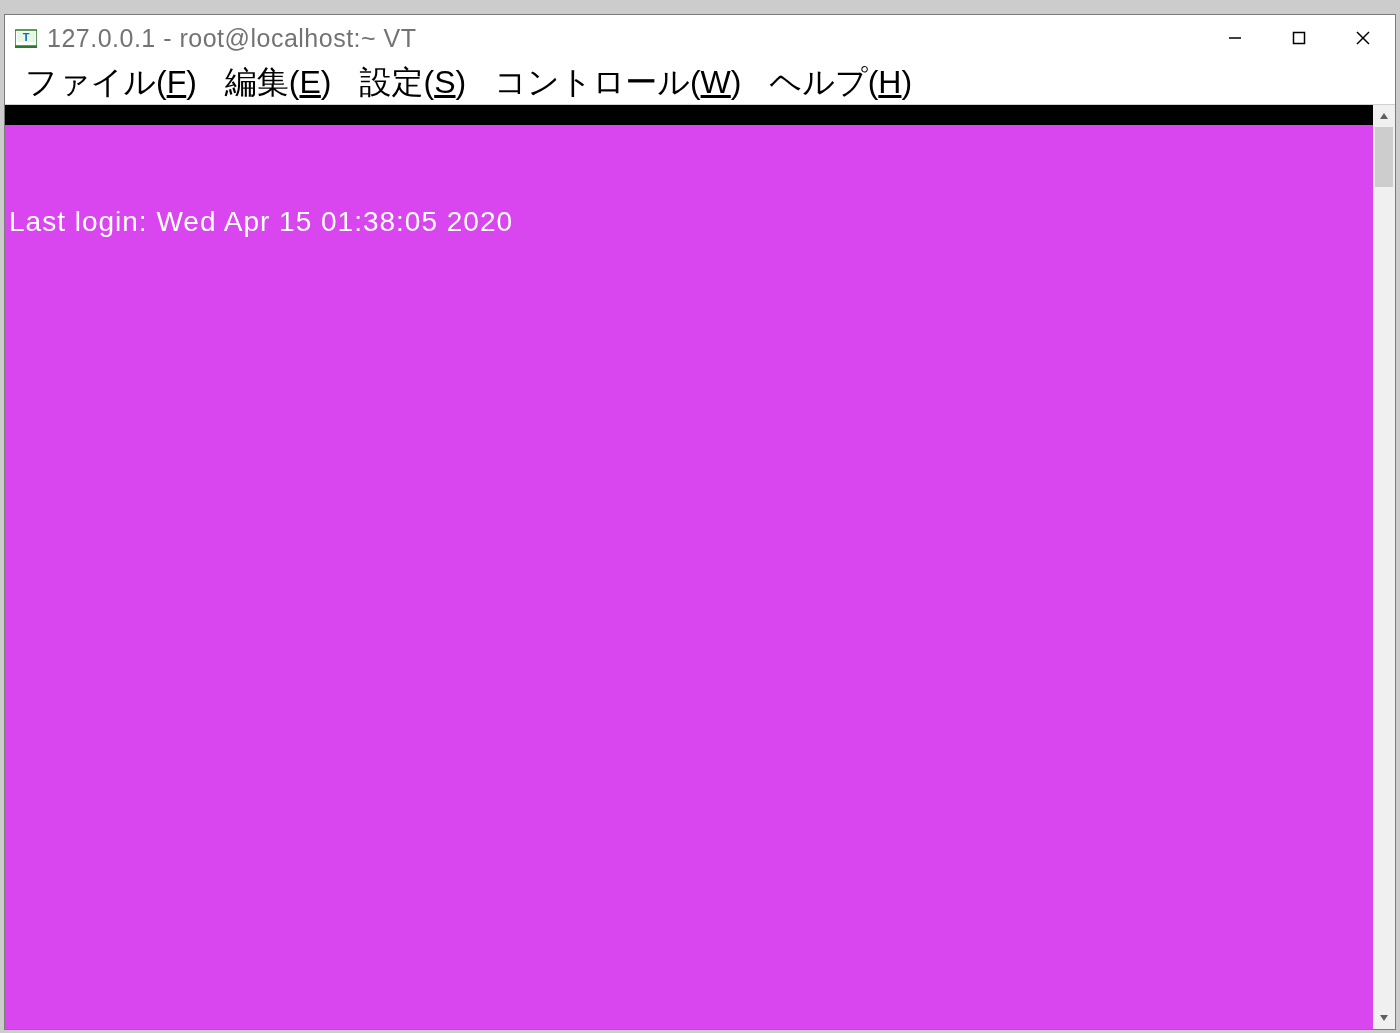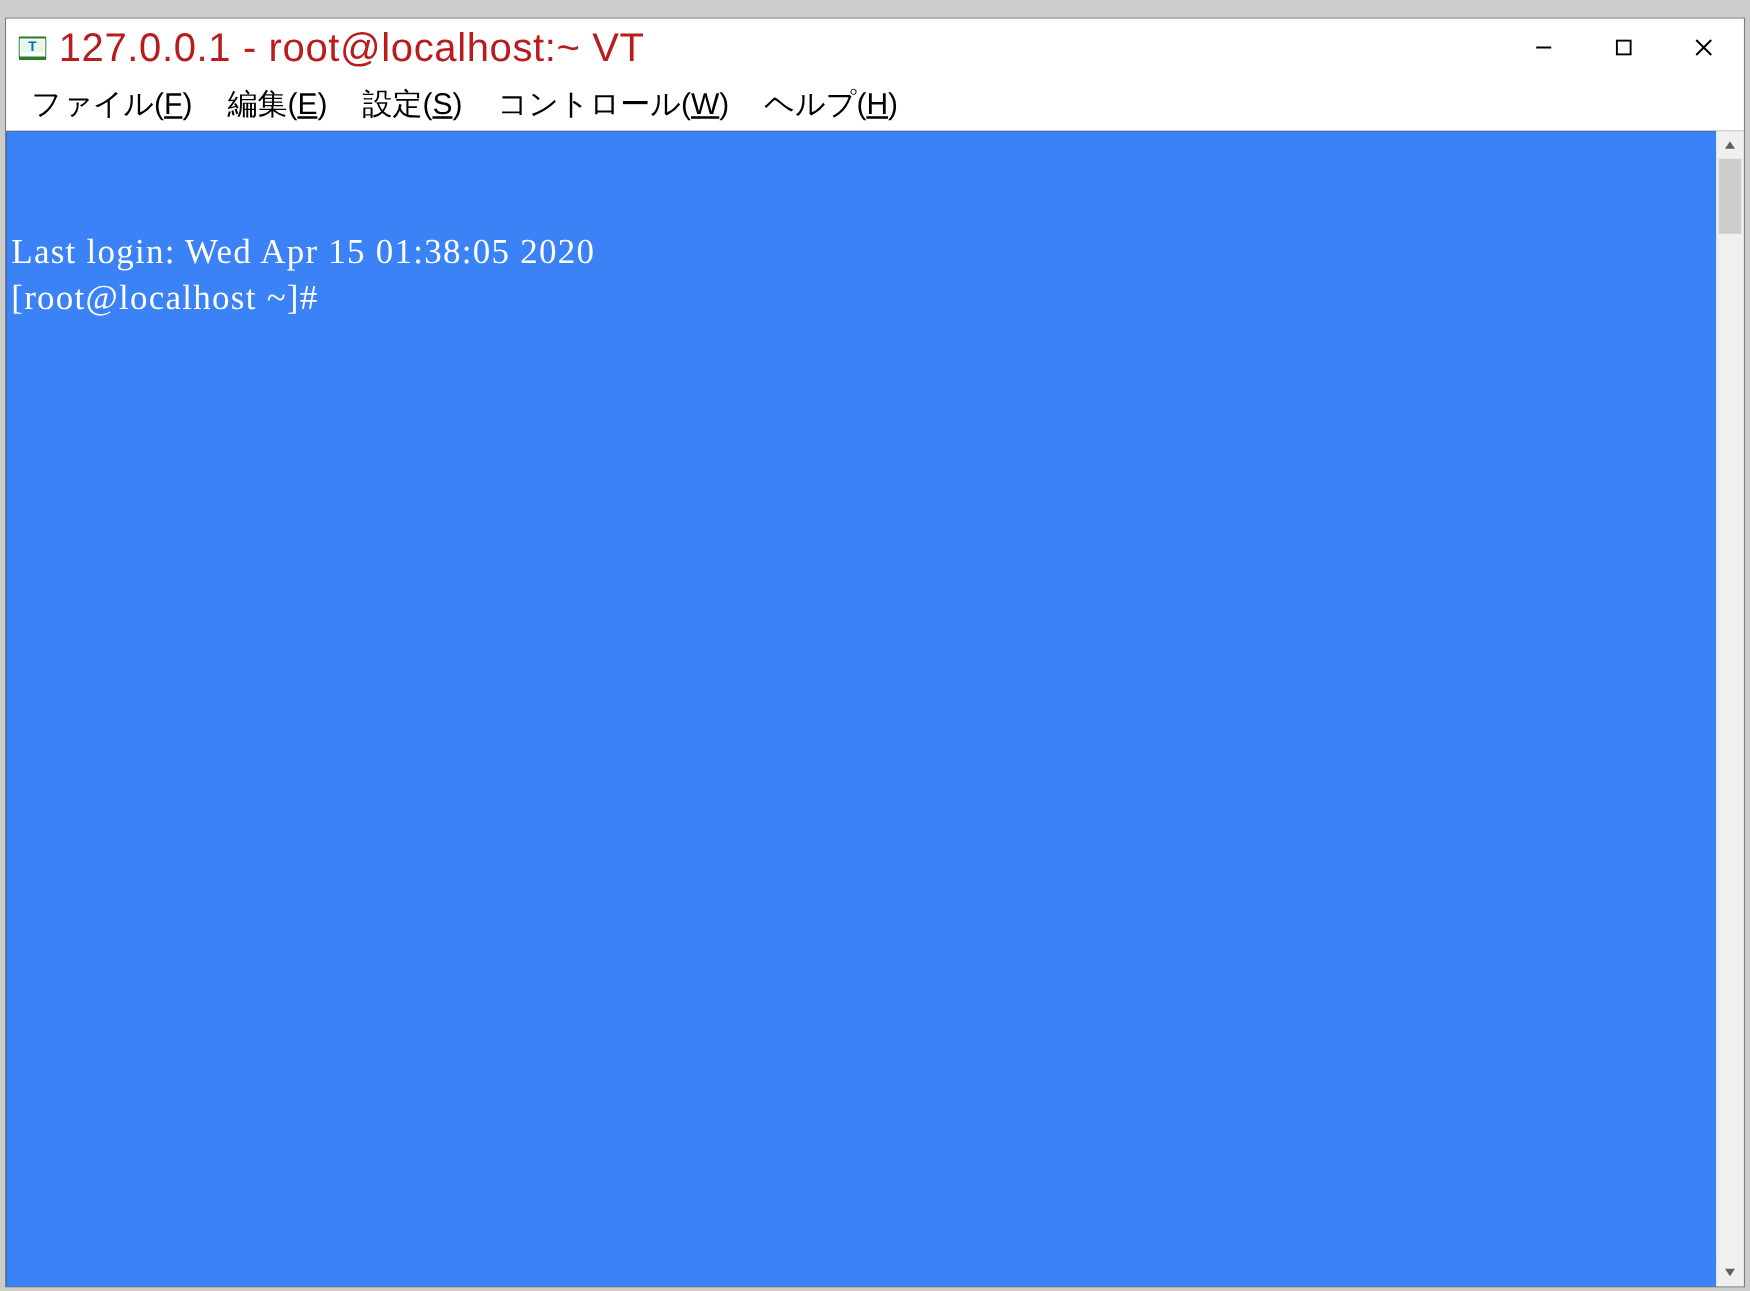--- a/index.html
+++ b/index.html
@@ -24,22 +24,22 @@
     padding-left: 10px;
     user-select: none;
   }
   .titlebar .app-icon {
     width: 22px; height: 22px;
     margin-right: 10px;
     position: relative;
   }
   .titlebar .app-icon svg { display: block; }
   .titlebar .title-text {
-    font-size: 32px;
-    color: #b91c1c;
+    font-size: 25px;
+    color: #737373;
     letter-spacing: 0.5px;
     flex: 1;
     white-space: nowrap;
   }
   .win-controls {
     display: flex;
     height: 100%;
   }
   .win-btn {
     width: 64px;
@@ -56,45 +56,46 @@
   .menubar {
     height: 44px;
     display: flex;
     align-items: center;
     padding: 0 6px;
     border-bottom: 1px solid #d0d0d0;
     background: #ffffff;
     user-select: none;
   }
   .menu-item {
-    font-size: 24px;
+    font-size: 32px;
     color: #000;
     padding: 4px 14px;
     white-space: nowrap;
   }
   .menu-item .mn { text-decoration: underline; }
 
   
   .term-wrap {
     flex: 1;
     display: flex;
     background: #000;
     min-height: 0;
   }
   .terminal {
     flex: 1;
-    background: #3b82f6;
+    background: #d946ef;
     color: #ffffff;
-    font-family: Liberation Serif, serif;
+    font-family: Liberation Sans, sans-serif;
     font-size: 28px;
     line-height: 1.35;
     padding: 2px 4px;
     white-space: pre;
     overflow: hidden;
     letter-spacing: 1px;
+    margin-top: 20px;
   }
   .terminal .line { display: block; }
 
   
   .scrollbar {
     width: 22px;
     background: #f0f0f0;
     position: relative;
     display: flex;
     flex-direction: column;
@@ -168,21 +169,21 @@
     <div class="menu-item">
       <span>コントロール</span>(<span class="mn">W</span>)
     </div>
     <div class="menu-item">
       <span>ヘルプ</span>(<span class="mn">H</span>)
     </div>
   </div>
 
   <div class="term-wrap">
     <div class="terminal">
-      <span class="line">Last login: Wed Apr 15 01:38:05 2020</span><span class="line">[root@localhost ~]# </span>
+      <span class="line">Last login: Wed Apr 15 01:38:05 2020</span>
     </div>
     <div class="scrollbar">
       <div class="sb-btn">
         <svg width="10" height="10" viewBox="0 0 10 10">
             <polygon points="5,2 9,8 1,8" fill="#606060"></polygon>
           </svg>
       </div>
       <div class="sb-track">
         <div class="sb-thumb"></div>
       </div>

